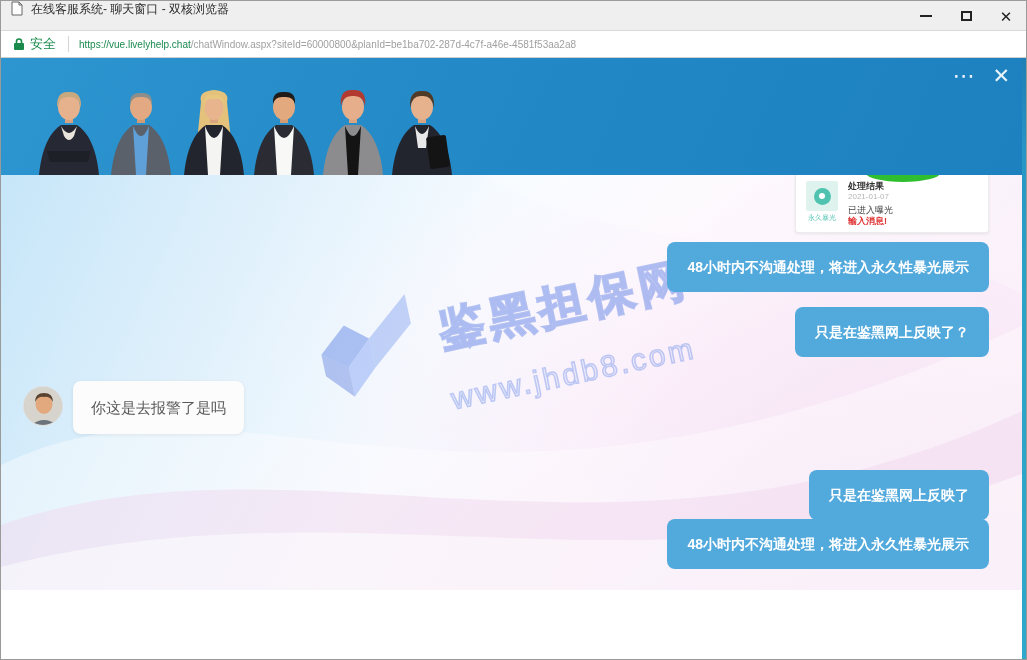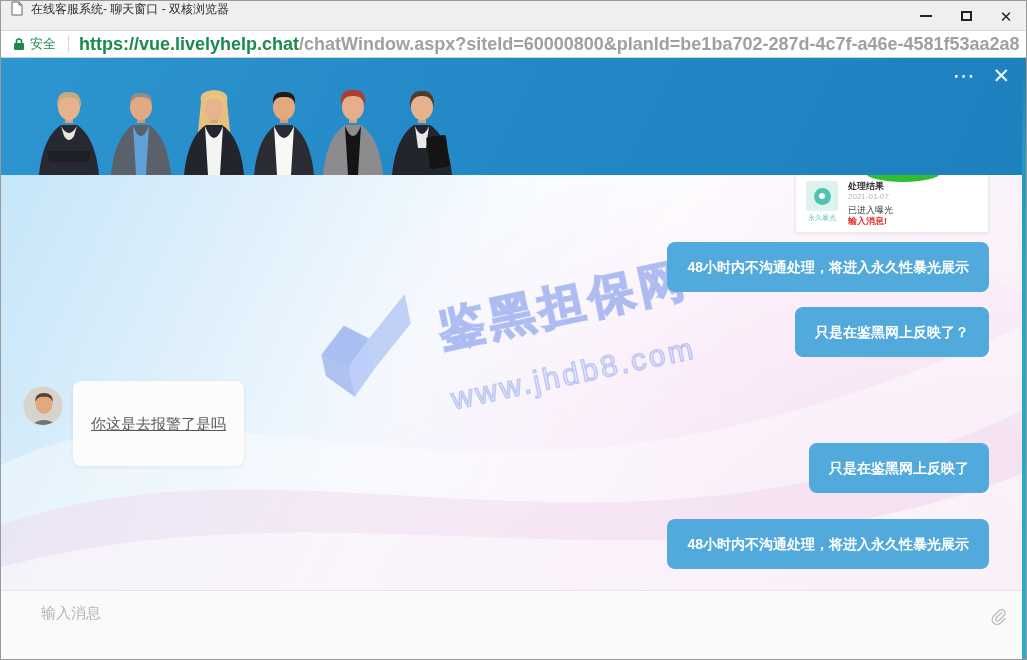--- a/index.html
+++ b/index.html
@@ -14,21 +14,21 @@
   .win-btn { width:40px; height:30px; display:flex; align-items:center; justify-content:center; cursor:default; }
   .min-glyph { width:12px; height:2px; background:#222; display:block; }
   .max-glyph { width:11px; height:10px; border:2px solid #222; display:block; }
   .close-glyph { font-size:15px; color:#222; line-height:1; }
 
   
   .addressbar { position:absolute; left:0; top:30px; width:100%; height:27px; background:#ffffff; border-bottom:1px solid #cfcfcf; display:flex; align-items:center; }
   .secure-chip { display:flex; align-items:center; margin-left:12px; }
   .secure-label { margin-left:5px; font-size:13px; color:#1a8a4c; }
   .addr-sep { width:1px; height:16px; background:#d5d5d5; margin:0 10px 0 12px; }
-  .url { font-size:18px; white-space:nowrap; overflow:hidden;font-weight:bold; }
+  .url { font-size:10px; white-space:nowrap; overflow:hidden; }
   .url-secure { color:#1b8a50; }
   .url-rest { color:#a0a0a0; }
 
   
   .chat-header { position:absolute; left:0; top:57px; width:100%; height:117px; background:linear-gradient(115deg,#2d95d0 0%,#2187c5 55%,#1e81bf 100%); z-index:5; overflow:hidden; }
   .agents-photo { position:absolute; left:0; bottom:0; }
   .hdr-actions { position:absolute; right:10px; top:4px; display:flex; align-items:center; }
   .hdr-menu { color:#eaf4fb; font-size:22px; padding:0 12px; cursor:pointer; line-height:28px; }
   .hdr-close { color:#eaf4fb; font-size:21px; padding:0 6px; cursor:pointer; line-height:28px; }
 
@@ -60,21 +60,21 @@
   .card-title { font-size:9px; color:#333; font-weight:bold; line-height:11px; }
   .card-date { font-size:8px; color:#b5b5b5; line-height:10px; }
   .card-desc { font-size:9px; color:#444; line-height:11px; margin-top:3px; }
   .card-highlight { font-size:9px; color:#e03030; font-weight:bold; line-height:11px; }
 
   
   .bubble { position:absolute; border-radius:8px; font-size:14px; font-weight:bold; color:#fff; background:#52a9dc; padding:15px 20px; line-height:20px; white-space:nowrap; }
   .bubble.right { right:37px;margin-left:7px; }
   .msg-left-row { position:absolute; left:22px; top:206px; display:flex; align-items:flex-start; }
   .avatar { width:40px; height:40px; border-radius:50%; overflow:hidden; border:1px solid #e0e0e0; background:#cfcfc8; flex:0 0 40px; margin-top:5px; }
-  .bubble-left { margin-left:10px; background:#fcfcfd; color:#5a5a5a; font-weight:normal; font-size:15px; border-radius:8px; padding:32px 18px; line-height:21px; box-shadow:0 1px 4px rgba(0,0,0,0.07); white-space:nowrap;text-decoration:underline; }
+  .bubble-left { margin-left:10px; background:#fcfcfd; color:#5a5a5a; font-weight:normal; font-size:15px; border-radius:8px; padding:16px 18px; line-height:21px; box-shadow:0 1px 4px rgba(0,0,0,0.07); white-space:nowrap; }
 
   
   .composer { position:absolute; left:0; top:589px; width:100%; height:71px; background:#fafafb; border-top:1px solid #e5e5e5; }
   .msg-input { position:absolute; left:0; top:0; width:100%; height:100%; border:none; outline:none; background:transparent; font-size:15px; color:#333; padding:0 60px 28px 40px; font-family:"Liberation Sans","DejaVu Sans",sans-serif; }
   .msg-input::placeholder { color:#b4b4b4; }
   .attach-btn { position:absolute; right:16px; top:14px; width:24px; height:24px; cursor:pointer; display:flex; align-items:center; justify-content:center; }
 
   
   .edge-strip { position:absolute; right:0; top:57px; width:4px; height:603px; z-index:9;
     background:linear-gradient(180deg,#1f7fb4 0%,#2795c5 15%,#2ba3c6 35%,#2fa9c9 100%); }
@@ -224,28 +224,20 @@
         <svg width="40" height="40" viewBox="0 0 40 40">
           <rect width="40" height="40" fill="#d6d4cc"></rect>
           <path d="M5 40 Q20 26 35 40 Z" fill="#6b747c"></path>
           <ellipse cx="20" cy="17" rx="8.5" ry="10" fill="#e2a87e"></ellipse>
           <path d="M11 15 Q11 6 20 6 Q29 6 29 15 Q26 9 20 10 Q14 9 11 15 Z" fill="#5a4330"></path>
         </svg>
       </span>
       <span class="bubble-left">你这是去报警了是吗</span>
     </div>
 
-    <div class="bubble right" style="top:268px">只是在鉴黑网上反映了</div>
+    <div class="bubble right" style="top:295px">只是在鉴黑网上反映了</div>
     <div class="bubble right" style="top:344px">48小时内不沟通处理，将进入永久性暴光展示</div>
   </div>
 
-  <div class="composer">
-    <input class="msg-input" type="text" placeholder="输入消息" style="">
-    <span class="attach-btn">
-      <svg width="20" height="20" viewBox="0 0 24 24">
-        <path d="M16.5 6.5 L9.8 13.2 a2.2 2.2 0 0 0 3.1 3.1 l6.2 -6.2 a4 4 0 0 0 -5.7 -5.7 L6.7 11.1 a5.8 5.8 0 0 0 8.2 8.2 l5.6 -5.6" stroke="#bdbdbd" fill="none" stroke-width="1.6" stroke-linecap="round"></path>
-      </svg>
-    </span>
-  </div>
 
   <div class="edge-strip"></div>
 
 </div>
 
 </body></html>

